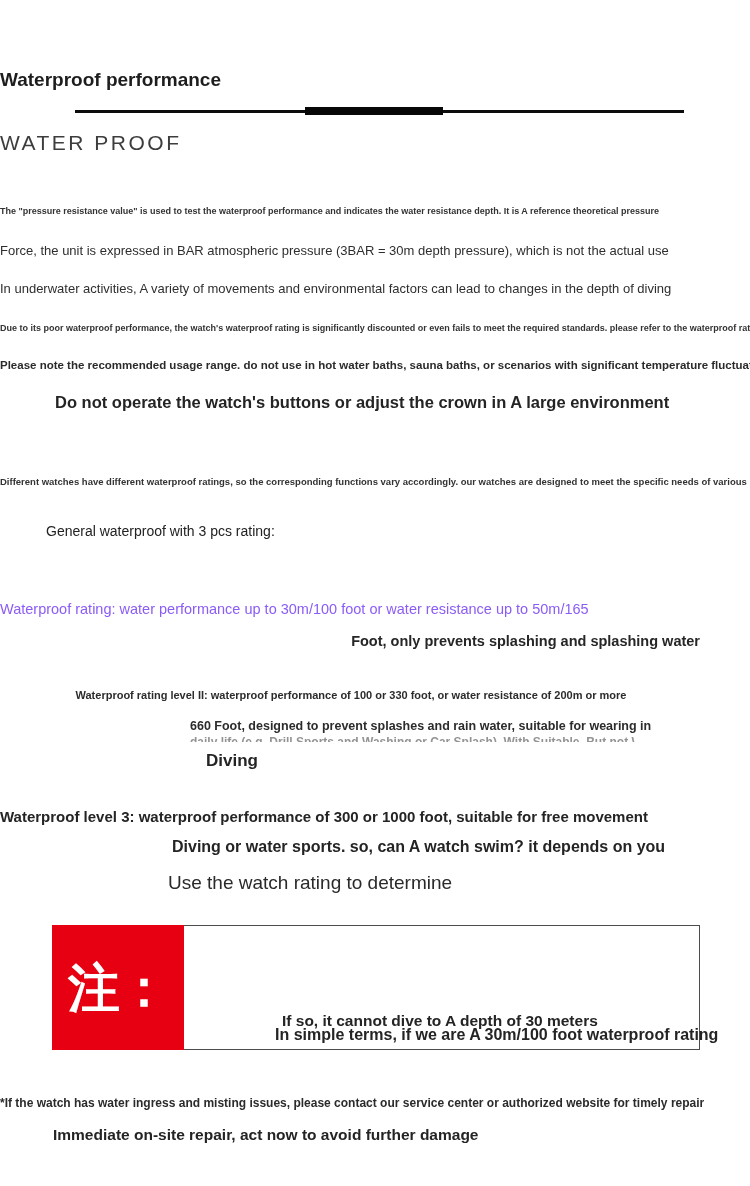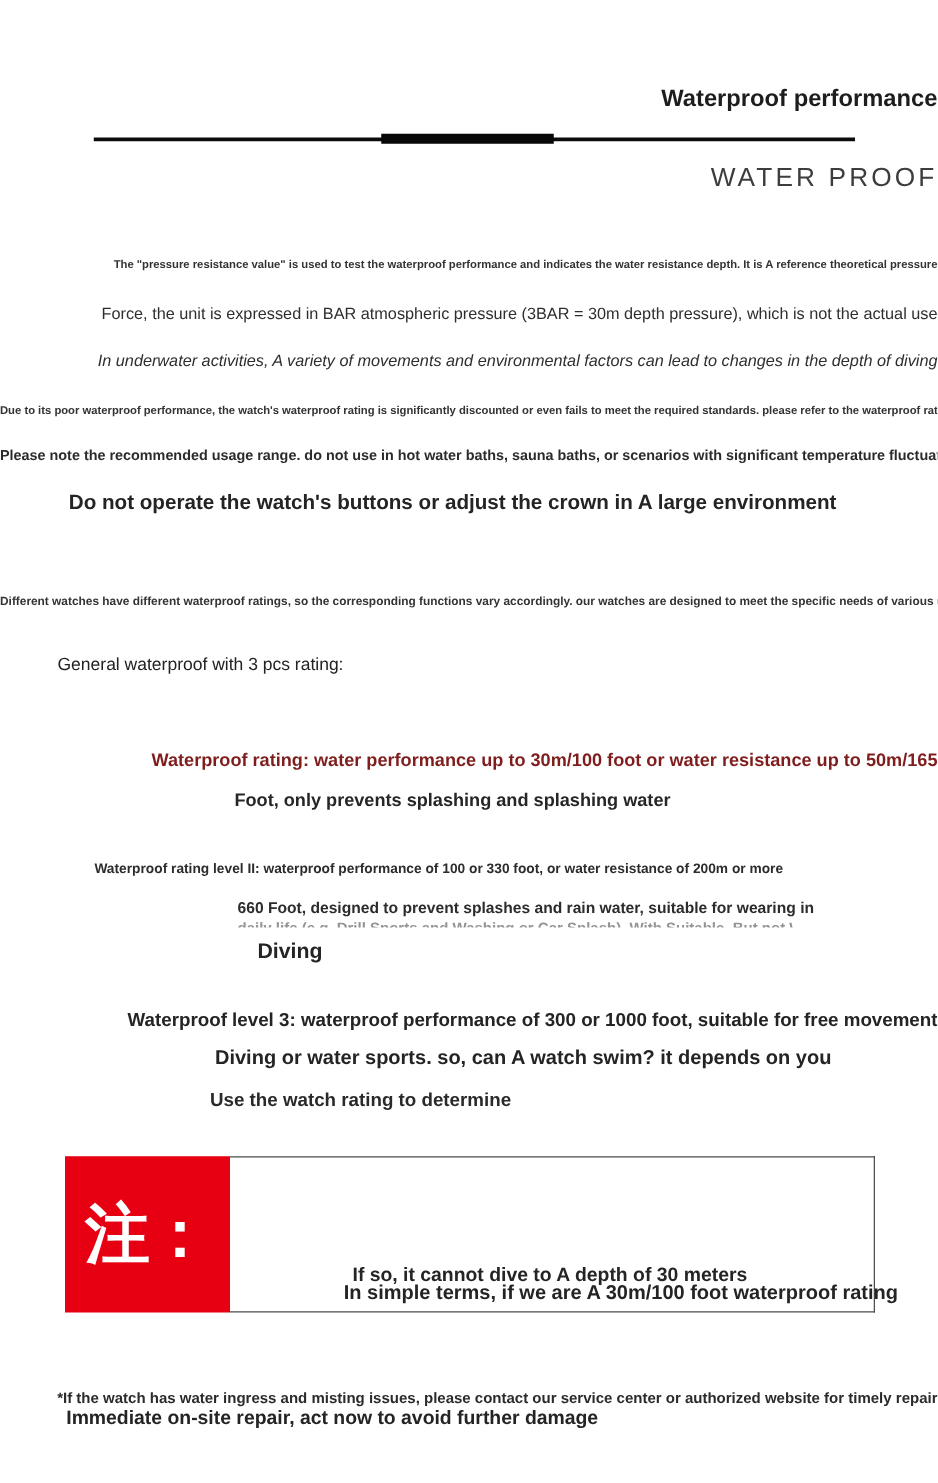--- a/index.html
+++ b/index.html
@@ -5,60 +5,60 @@
   html,body{margin:0;padding:0;}
   body{
     width:750px;height:1186px;
     background:#ffffff;
     font-family:"Liberation Sans","DejaVu Sans",sans-serif;
     position:relative;
     overflow:hidden;
     color:#2e2e2e;
   }
   .abs{position:absolute;line-height:1.15;white-space:nowrap;}
-  .ctr{left:0;width:750px;text-align:right;}
+  .ctr{left:0;width:750px;text-align:left;}
 
   .title{top:69px;font-size:19px;font-weight:700;color:#1d1d1d;}
   .divider{position:absolute;left:75px;top:110px;width:609px;height:3px;background:#0c0c0c;}
   .divider-thick{position:absolute;left:230px;top:-3px;width:138px;height:8px;background:#070707;}
   .subtitle{top:131px;font-size:21px;font-weight:400;letter-spacing:2.5px;color:#3d3d3d;}
 
   .p-small{font-size:9px;font-weight:600;color:#333;}
   .p-reg{font-size:13px;font-weight:400;color:#2e2e2e;}
   .p1{top:206px;}
   .p2{top:244px;}
-  .p3{top:282px;font-style:italic;}
+  .p3{top:282px;}
   .p4{top:323px;}
   .p5{top:359px;font-size:11.5px;font-weight:600;color:#2b2b2b;}
   .p6{top:393px;left:55px;font-size:16.5px;font-weight:700;color:#242424;}
   .p7{top:477px;font-size:9.5px;font-weight:600;color:#333;}
   .p8{top:511px;left:46px;font-size:14px;font-weight:400;color:#222;margin-top:12px;}
 
-  .l1a{top:601px;font-size:14.5px;font-weight:700;color:#7f1d1d;}
-  .l1b{top:633px;left:0;width:700px;text-align:center;font-size:14.5px;font-weight:700;color:#262626;padding-left:12px;}
+  .l1a{top:601px;font-size:14.5px;font-weight:400;color:#8b5cf6;}
+  .l1b{top:633px;left:0;width:700px;text-align:right;font-size:14.5px;font-weight:700;color:#262626;}
   .l2a{top:689px;left:0;width:702px;text-align:center;font-size:11px;font-weight:600;color:#2c2c2c;}
   .l2b{top:719px;left:190px;font-size:12.5px;font-weight:600;color:#2c2c2c;}
   .clip-line{top:737px;left:190px;width:445px;height:5px;overflow:hidden;font-size:12px;line-height:10px;font-weight:600;color:#6f6f6f;opacity:.75;}
   .diving{top:751px;left:206px;font-size:17px;font-weight:700;color:#242424;}
   .l3a{top:808px;font-size:15px;font-weight:700;color:#242424;}
   .l3b{top:838px;left:172px;font-size:16px;font-weight:700;color:#242424;}
-  .l3c{top:872px;left:168px;font-size:15px;font-weight:700;color:#2a2a2a;}
+  .l3c{top:872px;left:168px;font-size:19px;font-weight:400;color:#2a2a2a;}
 
   .note-box{position:absolute;left:52px;top:925px;width:648px;height:125px;}
   .note-white{position:absolute;left:132px;top:0;right:0;bottom:0;background:#fff;
     border-top:1px solid #4d4d4d;border-right:1px solid #4d4d4d;border-bottom:1px solid #4d4d4d;}
   .note-red{position:absolute;left:0;top:0;width:132px;height:125px;background:#e60012;
     display:flex;align-items:center;justify-content:center;}
   .note-badge{color:#ffffff;font-size:52px;font-weight:700;line-height:1;letter-spacing:-2px;}
   .note-l1{position:absolute;left:197px;top:21px;font-size:13px;font-weight:400;color:#2e2e2e;white-space:nowrap;}
   .note-l1 .num{font-weight:700;margin-right:4px;}
   .note-l2{position:absolute;left:223px;top:53px;font-size:16px;font-weight:700;color:#242424;white-space:nowrap;margin-top:48px;}
   .note-l3{position:absolute;left:230px;top:87px;font-size:15.5px;font-weight:700;color:#242424;white-space:nowrap;}
 
-  .f1{top:1097px;font-size:12px;font-weight:600;color:#2b2b2b;margin-top:15px;}
+  .f1{top:1097px;font-size:12px;font-weight:600;color:#2b2b2b;}
   .f2{top:1126px;left:53px;font-size:15.5px;font-weight:700;color:#242424;}
 </style>
 </head>
 <body>
 
 <div class="abs ctr title">Waterproof performance</div>
 
 <div class="divider">
   <div class="divider-thick"></div>
 </div>

